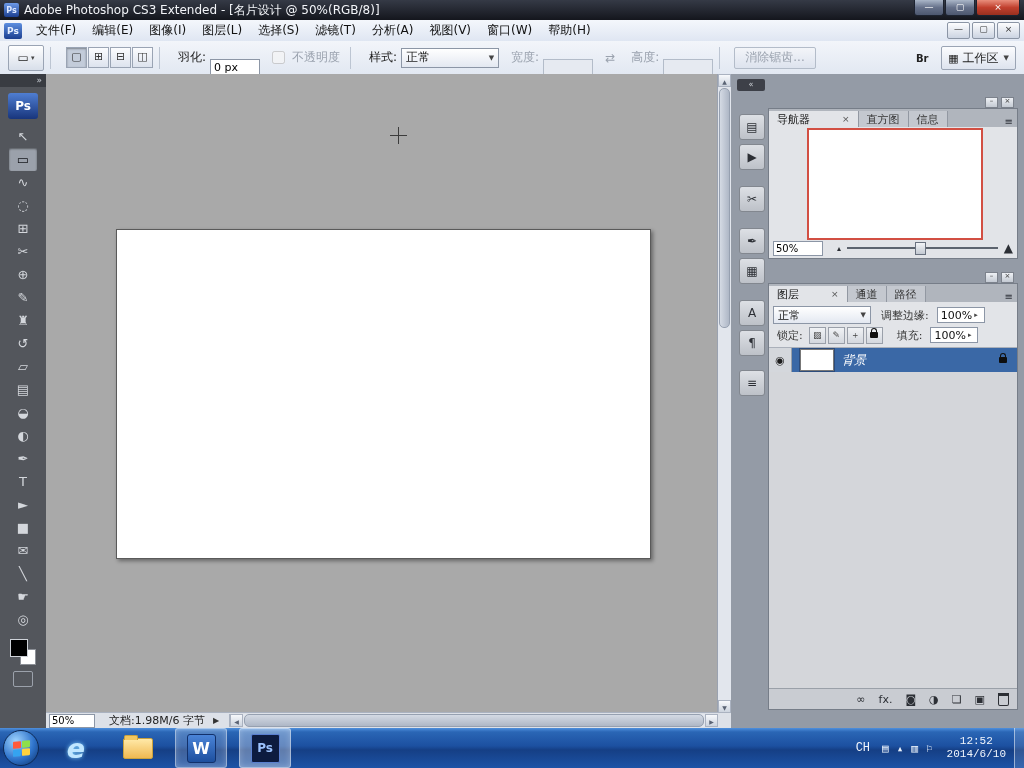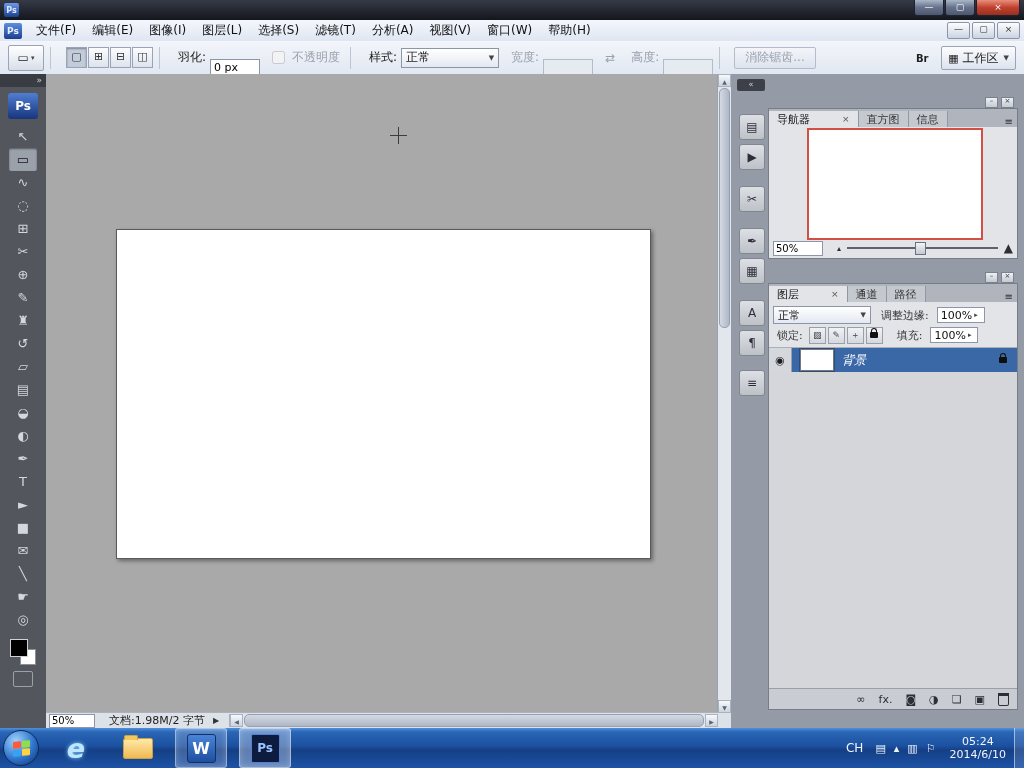--- a/index.html
+++ b/index.html
@@ -104,33 +104,34 @@
   .flag{display:grid;grid-template-columns:8px 8px;grid-template-rows:7px 7px;gap:1px;transform:skewY(-6deg);}
   .flag div{border-radius:1px;}
   .task-btn{width:50px;height:38px;margin-left:12px;border-radius:3px;display:flex;align-items:center;justify-content:center;}
   .task-btn.open{background:rgba(255,255,255,.18);border:1px solid rgba(255,255,255,.45);box-shadow:inset 0 0 6px rgba(255,255,255,.25);}
   .task-btn.focused{background:rgba(255,255,255,.32);}
   .ie-e{color:#bfe6ff;font-size:27px;font-weight:bold;font-style:italic;text-shadow:0 0 4px #7fd0ff;}
   .folder{width:28px;height:19px;background:linear-gradient(#ffe9a8,#f0b952);border:1px solid #caa23e;border-radius:2px;position:relative;}
   .folder::before{content:"";position:absolute;top:-4px;left:0;width:12px;height:4px;background:#f2c75f;border:1px solid #caa23e;border-bottom:none;border-radius:2px 2px 0 0;}
   .word-sq{width:27px;height:27px;border-radius:3px;background:linear-gradient(#4a84d8,#1d4f9e);color:#fff;font-size:16px;font-weight:bold;display:flex;align-items:center;justify-content:center;border:1px solid #12316b;}
   .ps-sq{width:27px;height:27px;border-radius:2px;background:#0d1b3f;color:#9cc3ff;font-size:12px;font-weight:bold;display:flex;align-items:center;justify-content:center;border:1px solid #5a7fd0;}
-  .tray{margin-left:auto;display:flex;align-items:center;color:#f0f5fc;height:40px;}
+  .tray{margin-left:auto;display:flex;align-items:center;color:#f0f5fc;height:40px;font-family:Liberation Mono, monospace;}
   .tray-lang{font-size:12px;margin-right:8px;}
   .tray-ic{font-size:11px;margin:0 4px;color:#eaf2fb;}
   .clock{text-align:center;font-size:11px;line-height:13px;margin:0 8px 0 10px;}
   .show-desktop{width:9px;height:40px;border-left:1px solid rgba(255,255,255,.5);background:rgba(255,255,255,.12);}
 </style>
 </head>
 <body>
 
 <div id="screen">
 
   <div class="abs titlebar">
     <div class="ps-badge">Ps</div>
+    <div class="title-text">Adobe Photoshop CS3 Extended - [名片设计 @ 50%(RGB/8)]</div>
     <div class="win-controls">
       <div class="win-btn">—</div>
       <div class="win-btn">▢</div>
       <div class="win-btn close">×</div>
     </div>
   </div>
 
   <div class="abs menubar">
     <div class="menu-app">Ps</div>
     <span class="menu-item">文件(F)</span>
@@ -286,21 +287,21 @@
     <div class="document"></div>
     <div class="cross-h"></div>
     <div class="cross-v"></div>
     <div class="vscroll">
       <div class="scroll-btn">▲</div>
       <div class="vthumb"></div>
       <div class="scroll-btn" style="position:absolute;bottom:0;">▼</div>
     </div>
     <div class="bottomrow">
       <input class="zoom-box" value="50%" style="">
-      <span class="status-text">文档:1.98M/2 字节</span>
+      <span class="status-text">文档:1.98M/6 字节</span>
       <span class="status-arrow">▶</span>
       <div class="hscroll">
         <div class="scroll-btn">◀</div>
         <div class="hthumb"></div>
         <div class="scroll-btn">▶</div>
       </div>
       <div class="corner"></div>
     </div>
   </div>
 
@@ -439,20 +440,20 @@
     <div class="task-btn open focused">
       <div class="ps-sq">Ps</div>
     </div>
     <div class="tray">
       <span class="tray-lang">CH</span>
       <span class="tray-ic">▤</span>
       <span class="tray-ic">▴</span>
       <span class="tray-ic">▥</span>
       <span class="tray-ic">⚐</span>
       <div class="clock">
-        <div>05:24</div>
+        <div>12:52</div>
         <div>2014/6/10</div>
       </div>
       <div class="show-desktop"></div>
     </div>
   </div>
 
 </div>
 
 </body></html>

